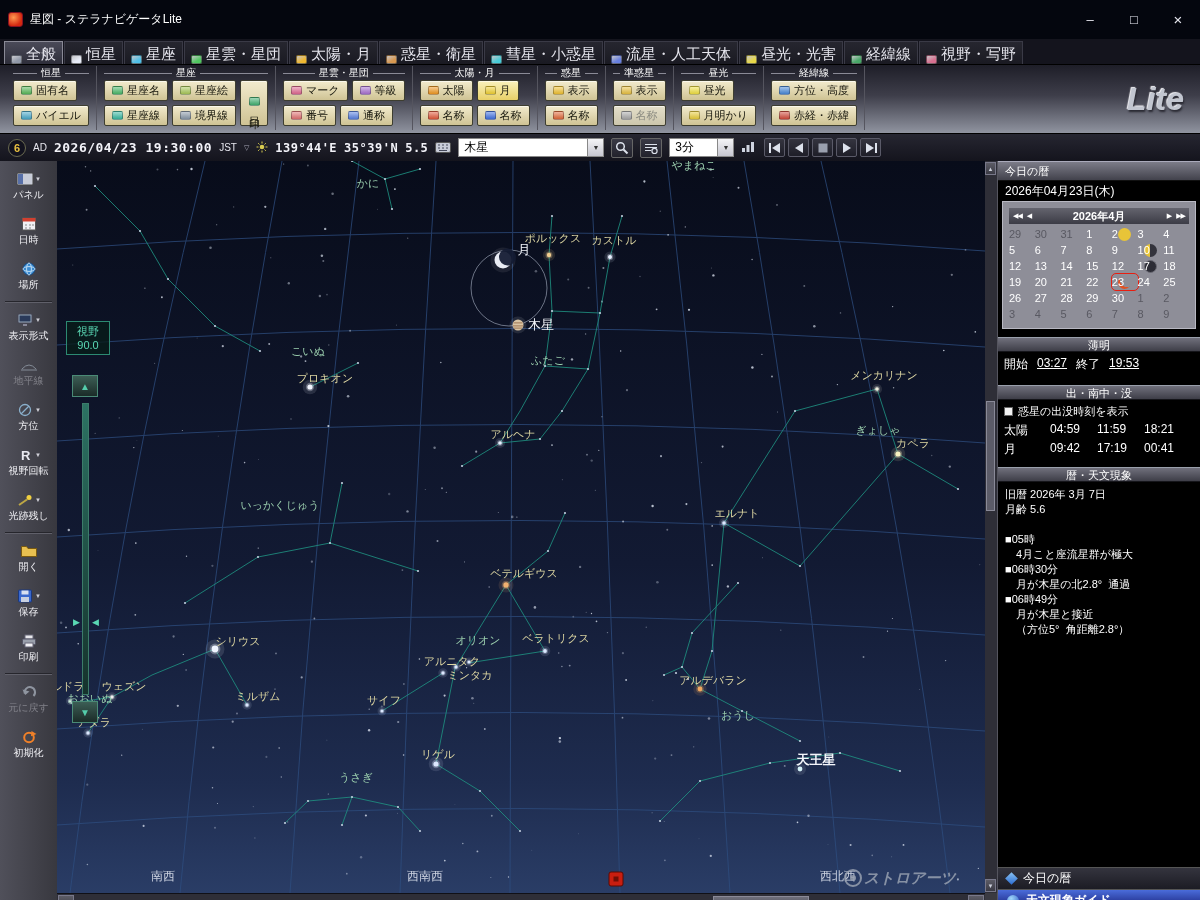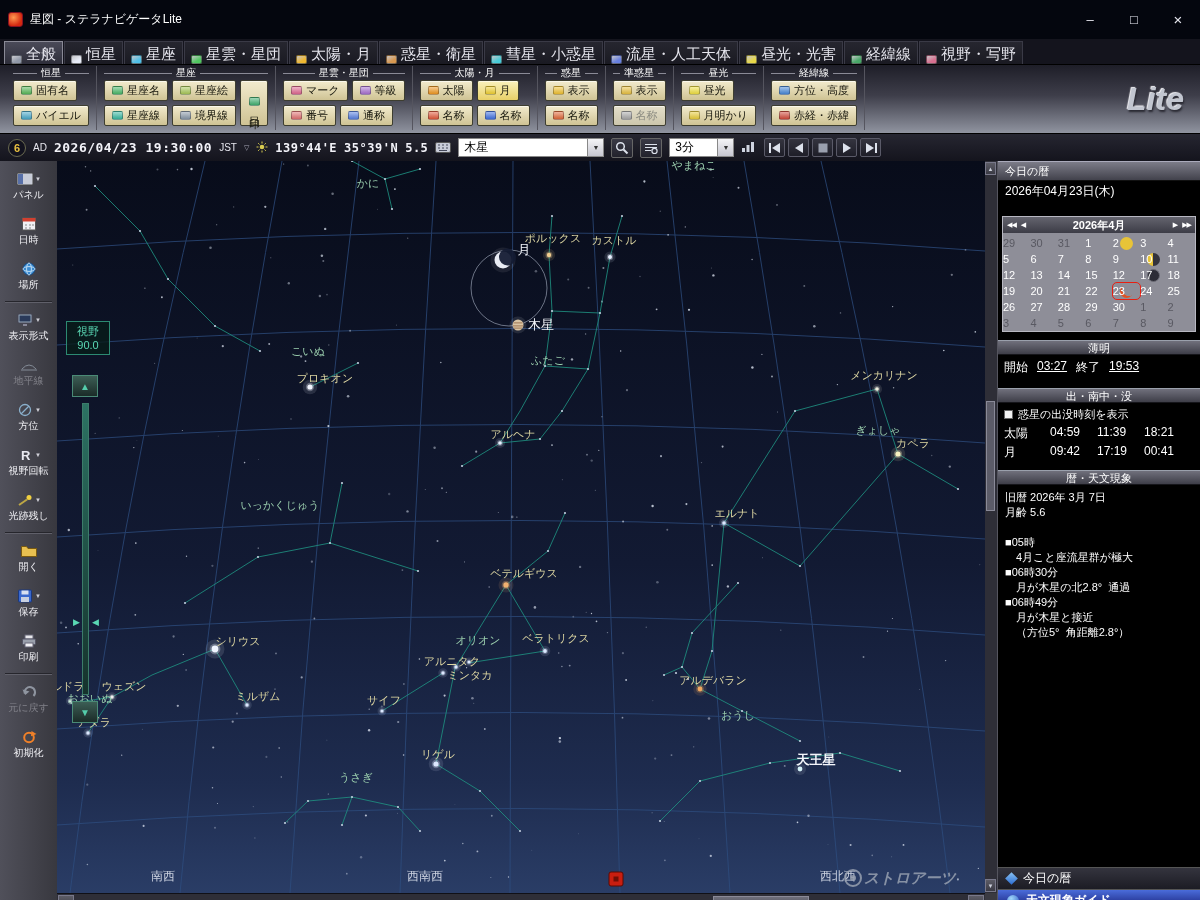--- a/index.html
+++ b/index.html
@@ -118,21 +118,21 @@
              background: #5c5c68; border: 1px solid #8a8a98; }
   #sc-corner { height: 18px; background: #3a3a42; }
 
   
   #right-panel { width: 203px; background: #000; color: #fff; display: flex; flex-direction: column;
                  border-left: 1px solid #55555f; }
   .rp-header { height: 20px; flex: none; background: linear-gradient(#7c7c88, #42424c);
                border-top: 1px solid #aab; border-bottom: 1px solid #111;
                display: flex; align-items: center; padding: 0 7px; font-size: 11px; }
   .rp-date { height: 20px; flex: none; line-height: 20px; font-size: 12px; padding: 0 7px; }
-  .cal { margin: 15px 4px 0 4px; background: #8e8e98; border: 1px solid #b8b8c2; padding: 0; flex: none; }
+  .cal { margin: 0 4px 0 4px; background: #8e8e98; border: 1px solid #b8b8c2; padding: 6px; flex: none; }
   .cal-head { height: 16px; background: linear-gradient(#64646e, #3c3c46); color: #fff;
               display: flex; align-items: center; gap: 5px; padding: 0 4px; }
   .cal-nav { font-size: 7px; letter-spacing: -1px; }
   .cal-title { flex: 1; text-align: center; font-size: 11px; font-weight: bold; }
   .cal-grid { display: grid; grid-template-columns: repeat(7, 1fr); margin-top: 2px; }
   .cal-cell { height: 16px; position: relative; text-align: left; font-size: 11px; color: #fff; line-height: 16px; }
   .cal-cell.muted { color: #595962; }
   .cal-cell.today { outline: 1px solid #e81e10; border-radius: 4px; }
   .cal-num { position: relative; z-index: 1; }
   .moon-disc { position: absolute; left: 50%; top: 50%; width: 13px; height: 13px;
@@ -1250,21 +1250,21 @@
       </div>
       <div class="rp-sec">出・南中・没</div>
       <div class="cbx-row">
         <span class="cbx"></span>
         <span>惑星の出没時刻を表示</span>
       </div>
       <div id="riseset-rows">
           <div class="rs-row">
             <span class="rs-name">太陽</span>
             <span class="rs-time">04:59</span>
-            <span class="rs-time">11:39</span>
+            <span class="rs-time">11:59</span>
             <span class="rs-time">18:21</span>
           </div>
           <div class="rs-row">
             <span class="rs-name">月</span>
             <span class="rs-time">09:42</span>
             <span class="rs-time">17:19</span>
             <span class="rs-time">00:41</span>
           </div>
         </div>
       <div class="rp-sec">暦・天文現象</div>

